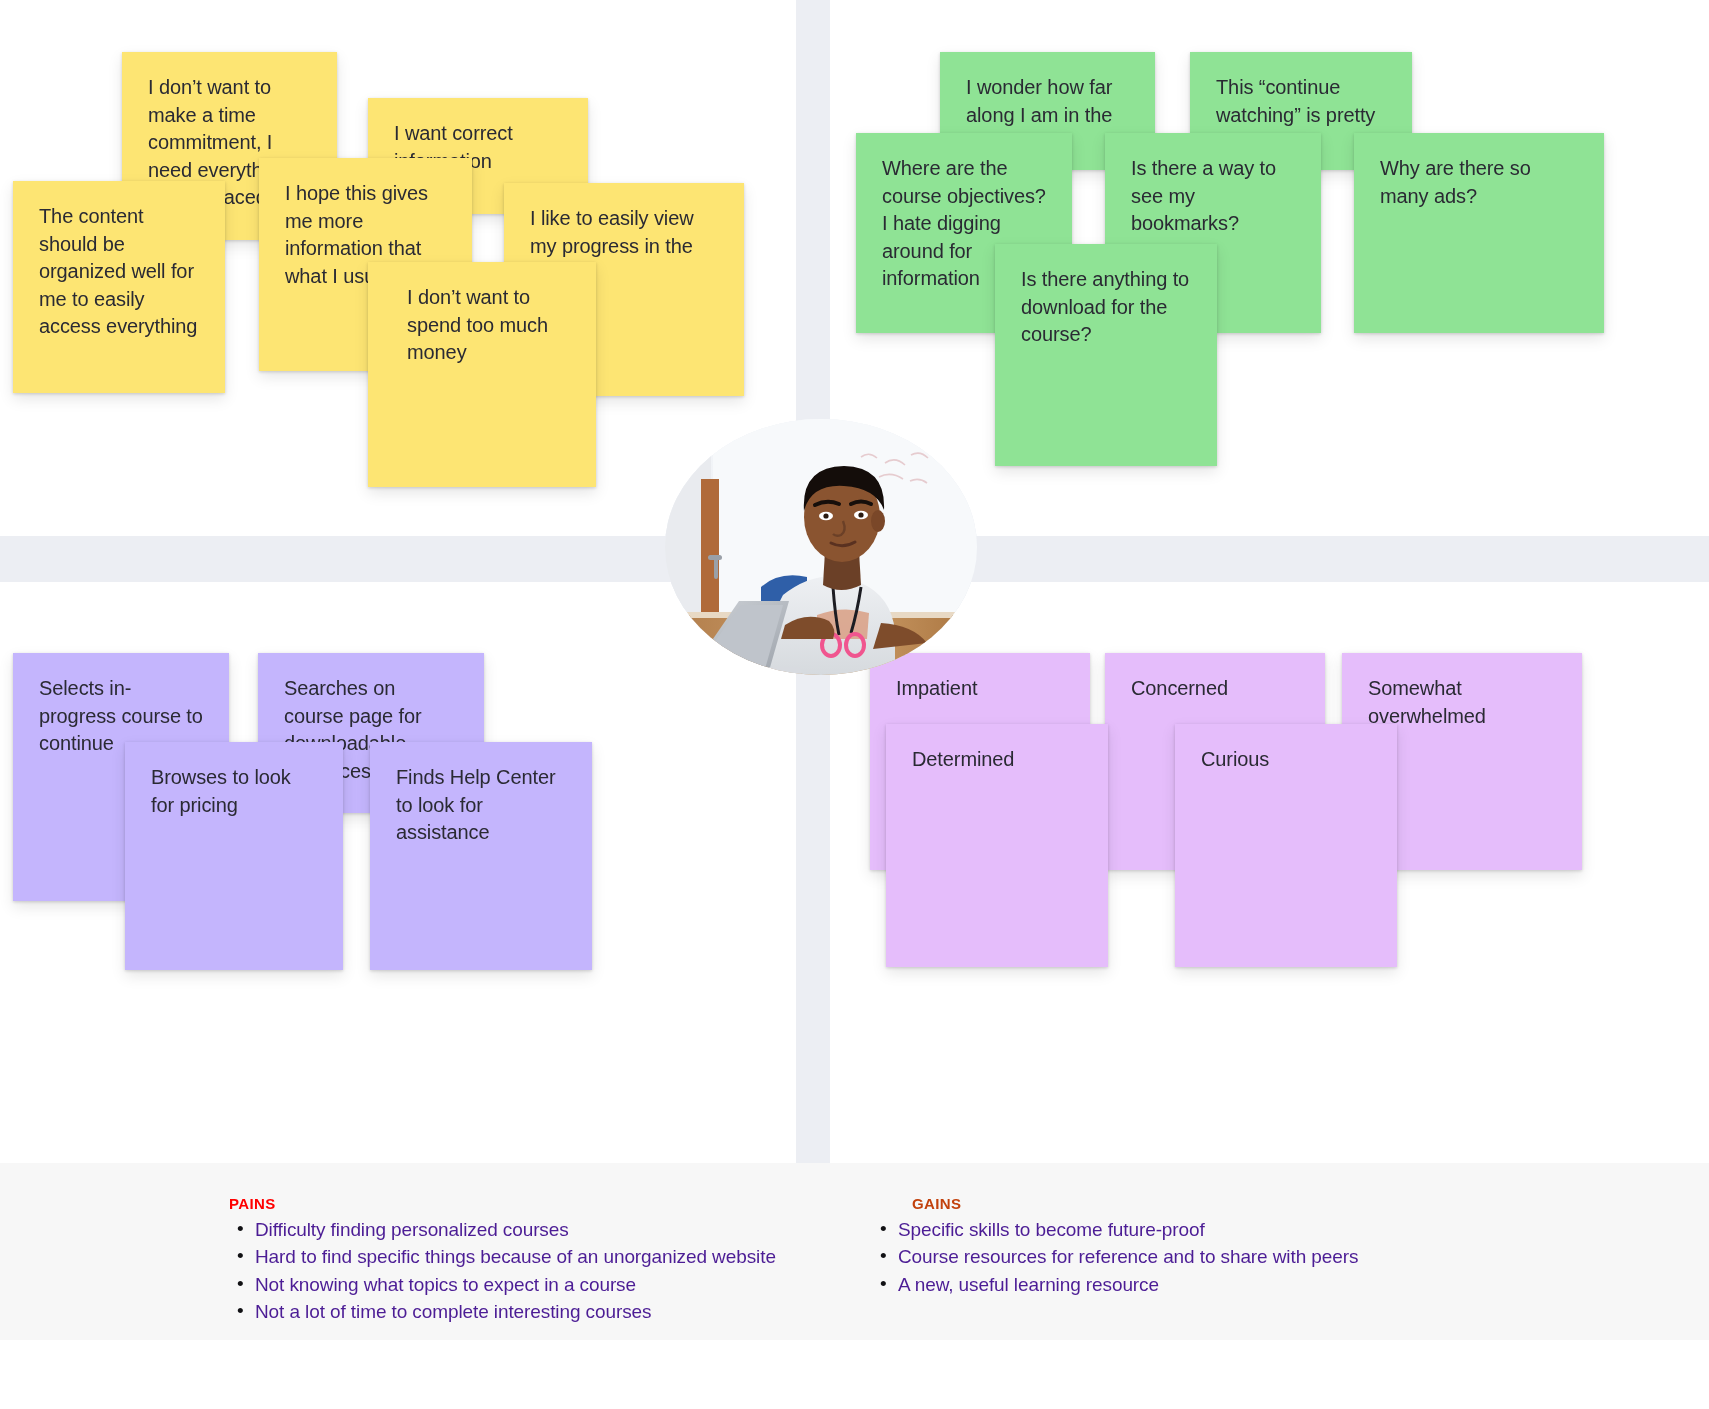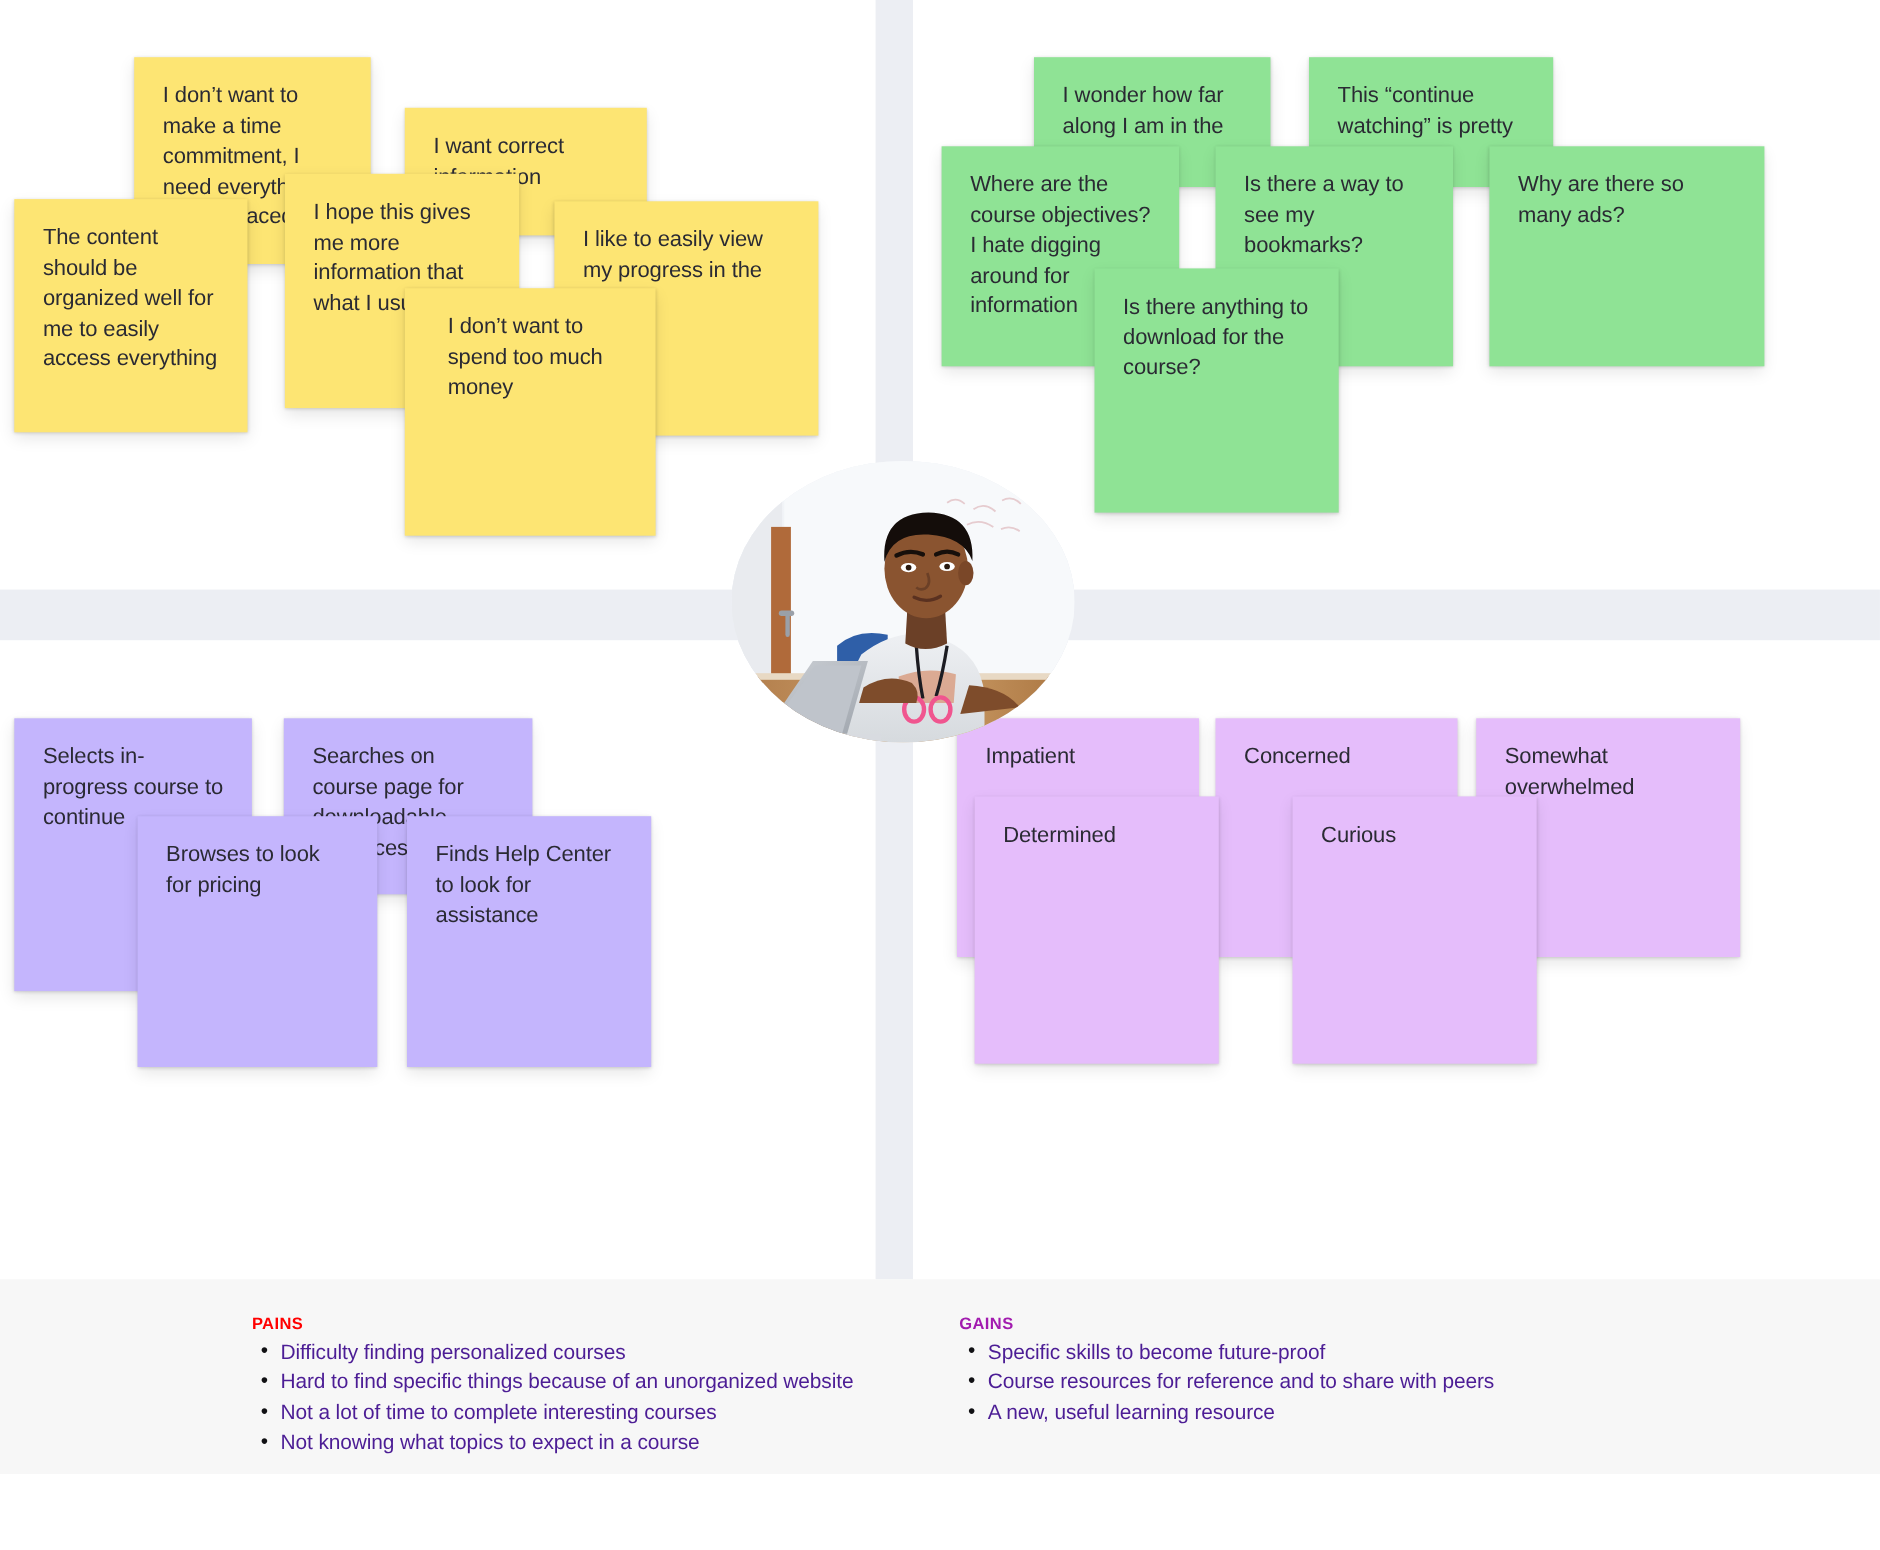--- a/index.html
+++ b/index.html
@@ -79,21 +79,21 @@
   #pains-col { left: 229px; width: 560px; }
   #gains-col { left: 872px; width: 560px; }
 
   .pg-title {
     font-size: 15px;
     font-weight: bold;
     letter-spacing: 0.4px;
     margin-bottom: 7px;
   }
   #pains-title { color: #ff0000; }
-  #gains-title { color: #a21caf; }
+  #gains-title { color: #c2410c; margin-left: 40px; }
 
   .pg-list { list-style: none; }
   .pg-list li {
     position: relative;
     font-size: 19px;
     line-height: 1.18;
     color: #4c1d95;
     padding: 0 0 5px 26px;
     letter-spacing: -0.1px;
   }
@@ -258,22 +258,22 @@
     <div class="note note-purple" style="left:345px; top:142px; width:222px; height:243px; z-index:16;">Curious</div>
   </div>
 
   <div id="pg-panel">
 
     <div class="pg-col" id="pains-col">
       <div class="pg-title" id="pains-title">PAINS</div>
       <ul class="pg-list">
         <li>Difficulty finding personalized courses</li>
         <li>Hard to find specific things because of an unorganized website</li>
+        <li>Not knowing what topics to expect in a course</li>
         <li>Not a lot of time to complete interesting courses</li>
-        <li>Not knowing what topics to expect in a course</li>
       </ul>
     </div>
 
     <div class="pg-col" id="gains-col">
       <div class="pg-title" id="gains-title">GAINS</div>
       <ul class="pg-list">
         <li>Specific skills to become future-proof</li>
         <li>Course resources for reference and to share with peers</li>
         <li>A new, useful learning resource</li>
       </ul>

